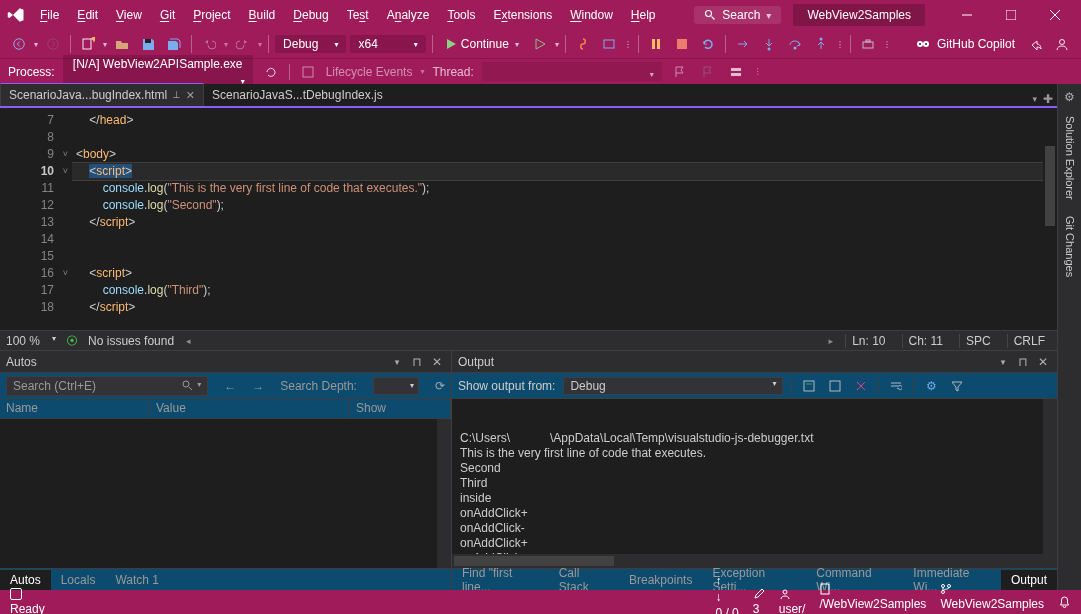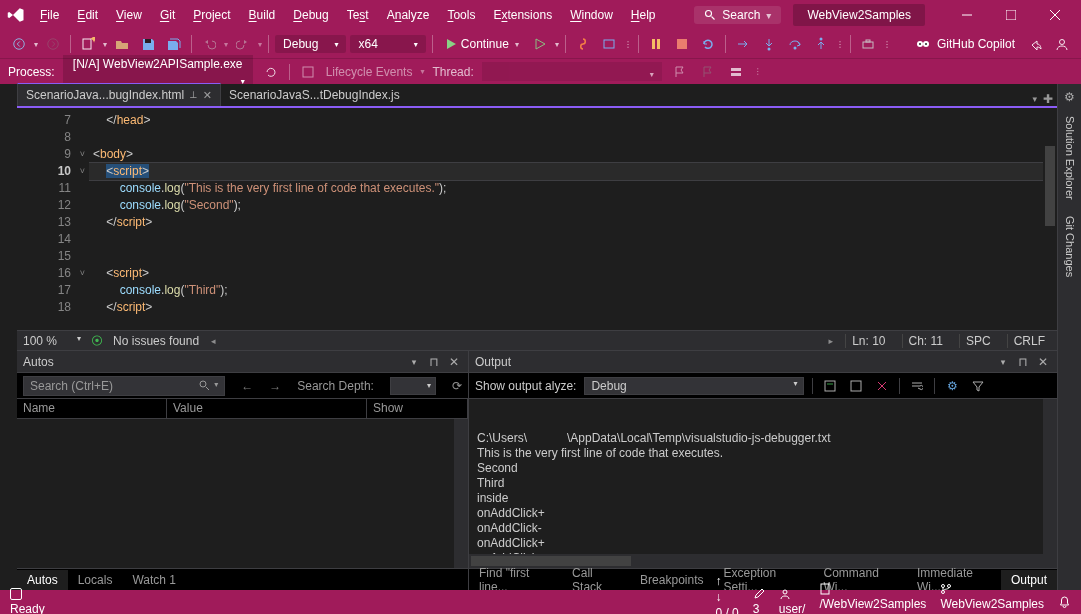--- a/index.html
+++ b/index.html
@@ -20,21 +20,21 @@
 .toolbar .sep { width:1px; height:18px; background:rgba(255,255,255,.3); margin:0 2px; }
 .toolbar .combo { background:rgba(0,0,0,.15); padding:2px 8px; border-radius:2px; display:flex; align-items:center; gap:6px; font-size:11px; }
 .toolbar .continue { display:flex; align-items:center; gap:4px; padding:2px 6px; cursor:pointer; }
 .toolbar .copilot { display:flex; align-items:center; gap:6px; padding:2px 6px; cursor:pointer; }
 
 .processrow { height:26px; background:#a01b5a; display:flex; align-items:center; padding:0 8px; gap:8px; color:#fff; font-size:11px; border-top:1px solid rgba(0,0,0,.15); }
 .processrow .combo { background:rgba(0,0,0,.15); padding:2px 8px; display:flex; align-items:center; gap:6px; min-width:90px;flex-direction:column; }
 .processrow .ico { width:20px; height:20px; display:flex; align-items:center; justify-content:center; opacity:.85; }
 
 .main { flex:1; display:flex; min-height:0; }
-.editor-col { flex:1; display:flex; flex-direction:column; min-width:0;padding-left:17px; }
+.editor-col { flex:1; display:flex; flex-direction:column; min-width:0; }
 .sidetab { width:24px; background:#2d2d30; border-left:1px solid #3e3e42; display:flex; flex-direction:column; align-items:center; padding-top:4px; gap:4px; }
 .sidetab .gear { width:18px;height:18px;display:flex;align-items:center;justify-content:center;color:#aaa; }
 .sidetab .vlabel { writing-mode:vertical-rl; font-size:11px; color:#ccc; padding:6px 2px; cursor:pointer; }
 
 .edtabs { height:24px; background:#1e1e1e; display:flex; align-items:flex-end; border-bottom:2px solid #8b5cf6; }
 .edtab { padding:4px 8px; display:flex; align-items:center; gap:6px; font-size:11px; color:#ccc; }
 .edtab.active { background:#2d2d30; border-top:1px solid #8b5cf6; border-left:1px solid #3e3e42; border-right:1px solid #3e3e42; }
 .edtab .pin { font-size:10px; opacity:.7; }
 .edtab .close { font-size:11px; opacity:.7; cursor:pointer; }
 .edtabs .right { margin-left:auto; display:flex; gap:6px; padding:0 4px; align-items:center; }
@@ -50,27 +50,27 @@
 .codetext .line.cur { background:#2a2a2a; outline:1px solid #3e3e42; }
 .tag { color:#fdba74; }
 .fn { color:#dcdcaa; }
 .obj { color:#9cdcfe; }
 .str { color:#ce9178; }
 .sel { background:#264f78; }
 .scrollbar-v { width:14px; background:#1e1e1e; position:relative; }
 .scrollbar-v .thumb { position:absolute; left:2px; right:2px; top:38px; height:80px; background:#424242; }
 
 .statusline { height:20px; background:#2d2d30; border-top:1px solid #3e3e42; display:flex; align-items:center; font-size:11px; color:#ccc; padding:0 6px; gap:10px; }
-.statusline .zoom { display:flex; align-items:flex-start; gap:18px; }
+.statusline .zoom { display:flex; align-items:flex-start; gap:10px; }
 .statusline .scroll-h { flex:1; position:relative; height:12px; display:flex; align-items:center; justify-content:space-between; padding:0 2px; }
 .statusline .scroll-h .arr { font-size:9px; opacity:.6; cursor:pointer; }
 .statusline .sb { padding:0 6px; border-left:1px solid #444; }
 
 .bottom { height:240px; display:flex; border-top:1px solid #3e3e42; }
-.panel { display:flex; flex-direction:column; background:#000000; }
+.panel { display:flex; flex-direction:column; background:#0c4a6e; }
 .panel.left { width:452px; border-right:1px solid #3e3e42; }
 .panel.right { flex:1; }
 .panel-head { height:22px; background:#2d2d30; display:flex; align-items:center; padding:0 6px; font-size:11px; border-bottom:1px solid #3e3e42; }
 .panel-head .title { flex:1; }
 .panel-head .hico { width:16px;height:16px;display:flex;align-items:center;justify-content:center;margin-left:4px;cursor:pointer;opacity:.8; }
 .autos-tools { height:26px; display:flex; align-items:center; padding:0 6px; gap:16px; border-bottom:1px solid #3e3e42; }
 .autos-tools .search { flex:1; background:#333337; border:1px solid #3e3e42; padding:2px 6px; display:flex; align-items:center; color:#999; font-size:11px; }
 .autos-tools .search .mag { margin-left:auto; display:flex; gap:2px; }
 .autos-tools .arrow { opacity:.6; }
 .autos-tools .depth-combo { background:#333337; border:1px solid #3e3e42; width:46px; height:18px; display:flex; align-items:center; justify-content:flex-end; padding:0 4px; }
@@ -463,21 +463,21 @@
       </div>
 
       <div class="panel right">
         <div class="panel-head">
           <span class="title">Output</span>
           <span class="hico" style="font-size:9px;">▾</span>
           <span class="hico">⊓</span>
           <span class="hico">✕</span>
         </div>
         <div class="out-tools">
-          <span>Show output alyze:</span>
+          <span>Show output from:</span>
           <div class="combo">
               <span>Debug</span>
               <span class="dd" style="font-size:8px;">▾</span>
             </div>
           <div class="sep"></div>
           <div class="ico">
               <svg width="12" height="12">
                 <rect x="1" y="1" width="10" height="10" stroke="#ccc" fill="none"></rect>
                 <line x1="3" y1="4" x2="9" y2="4" stroke="#3fb950"></line>
               </svg>

